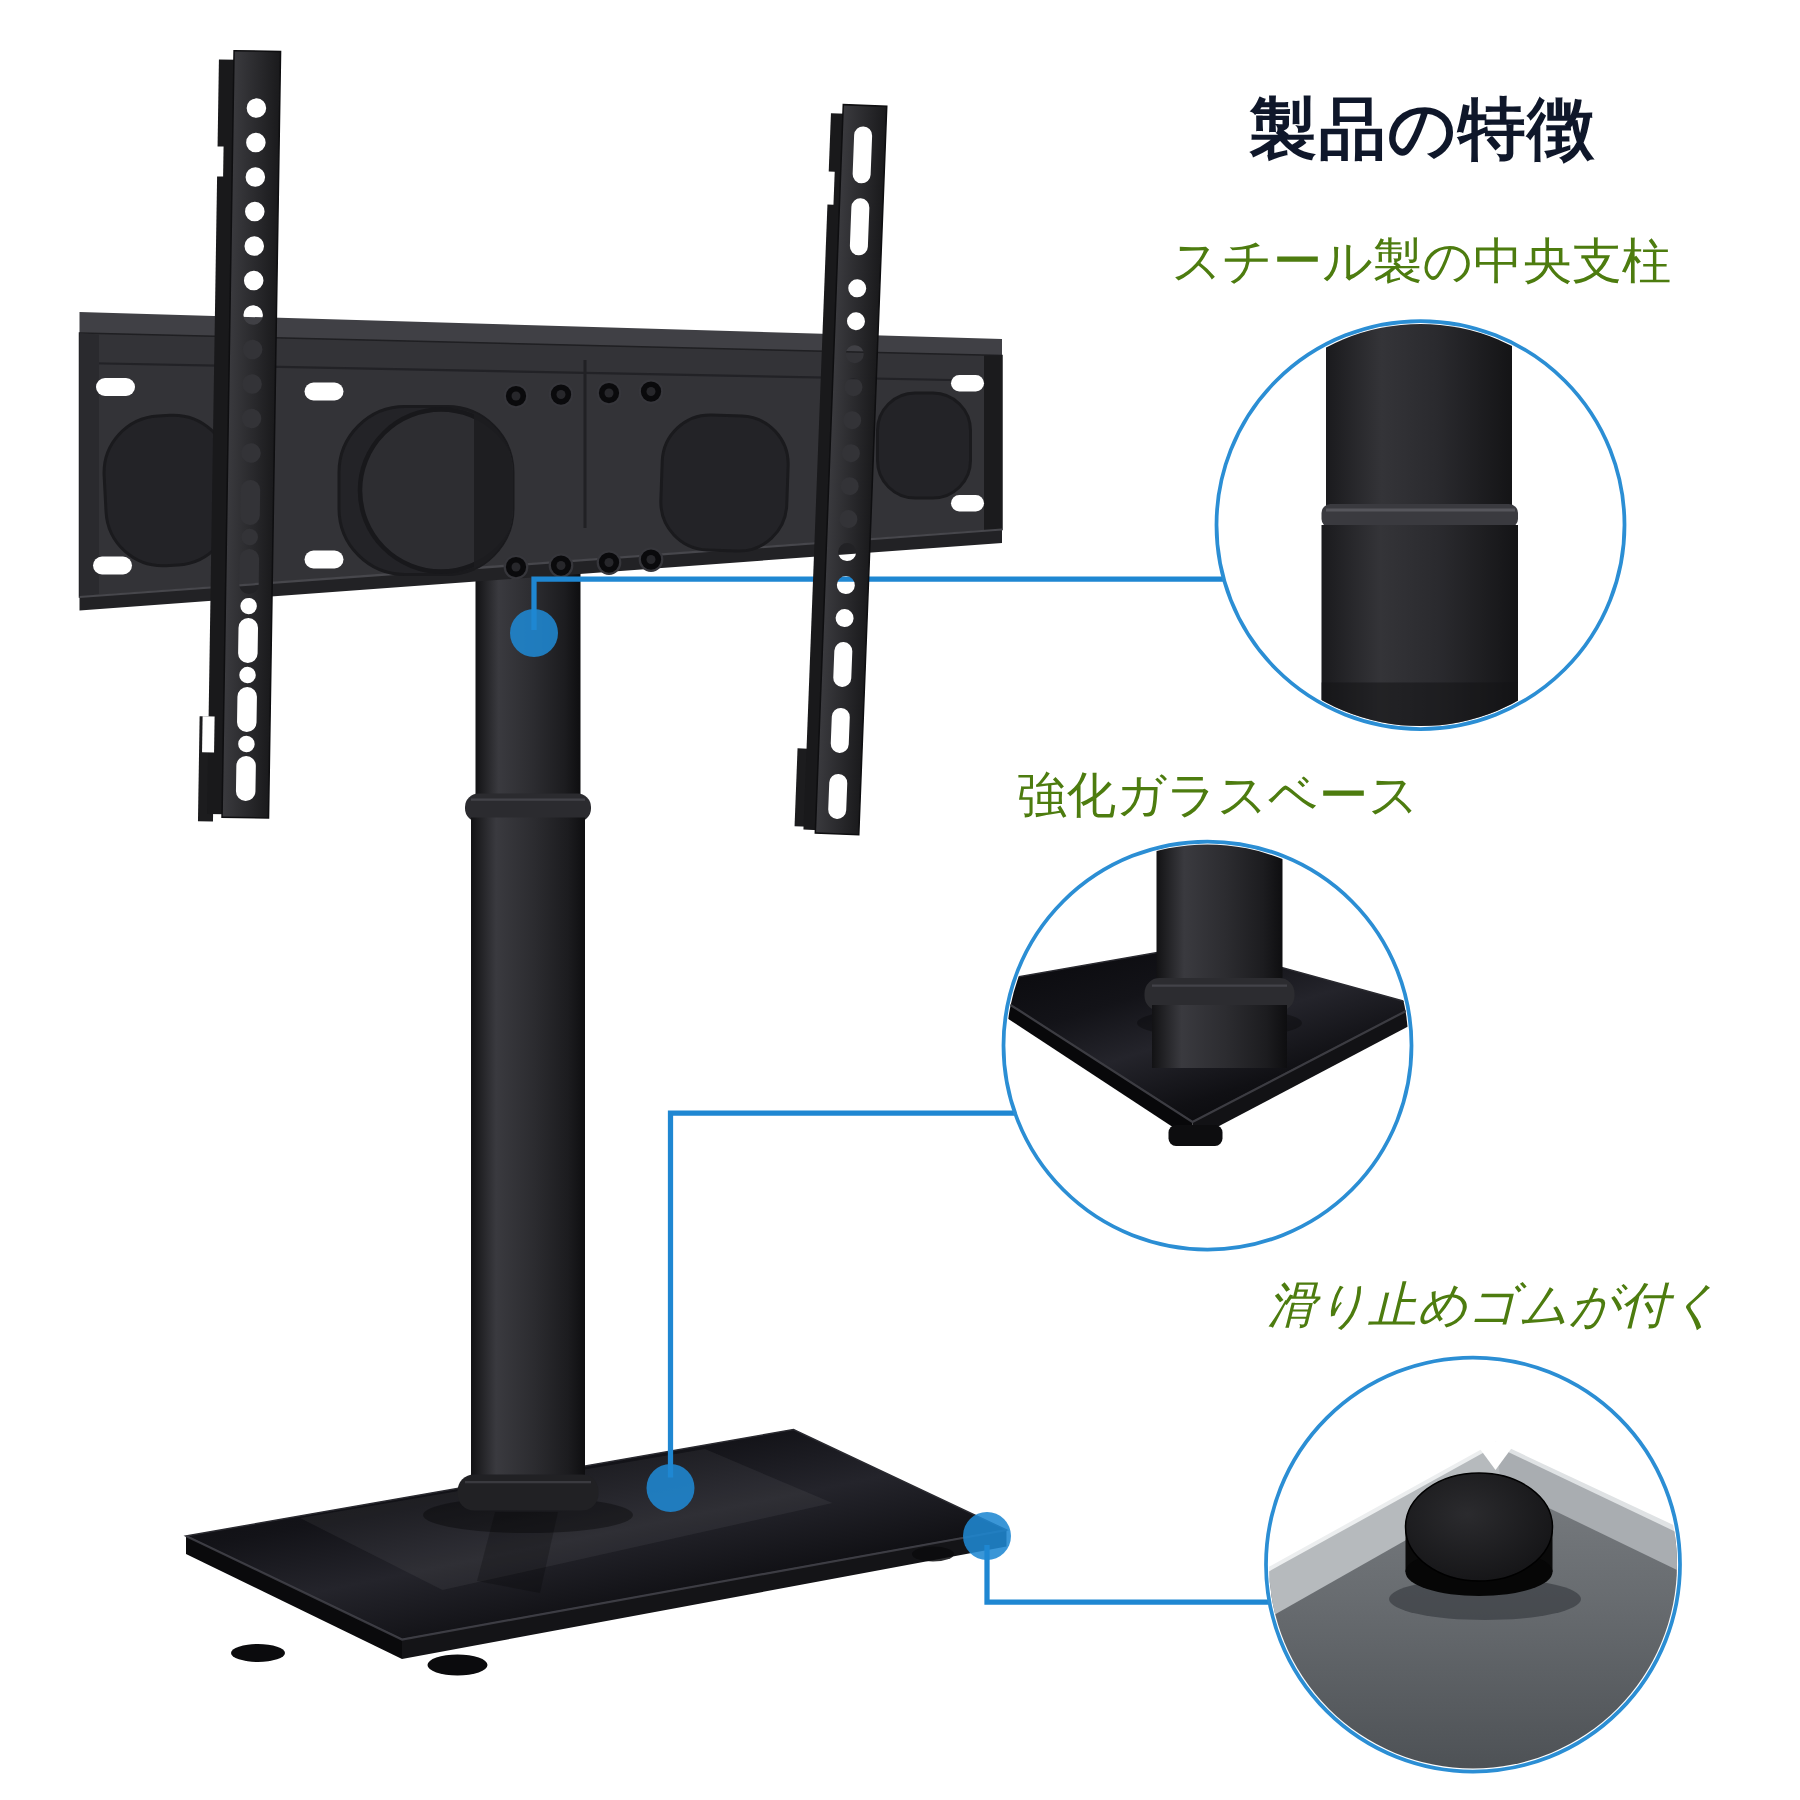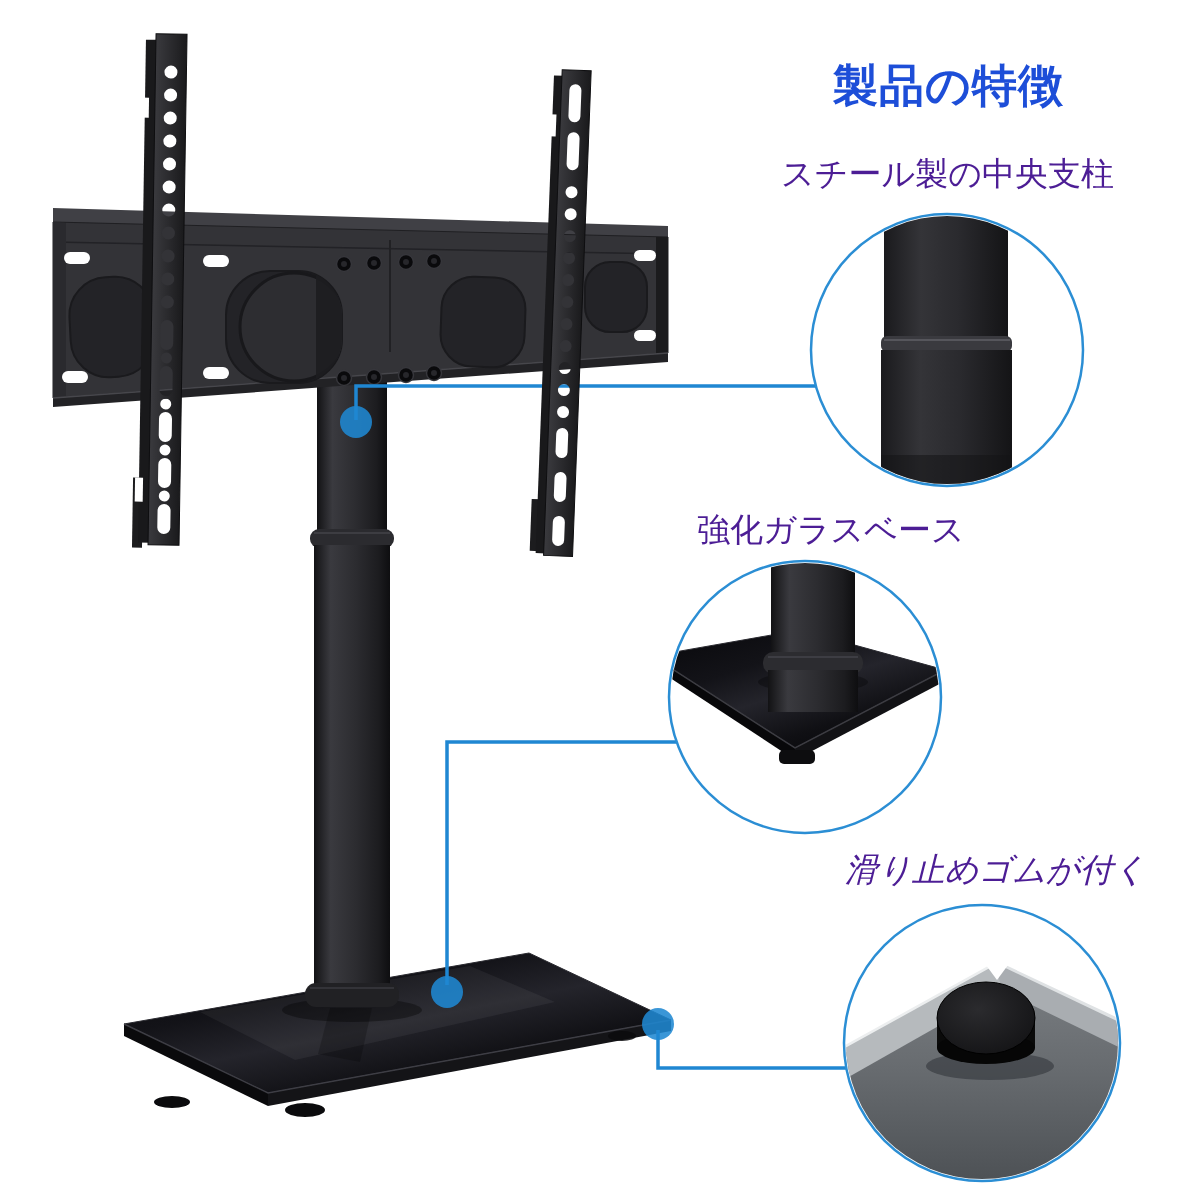--- a/index.html
+++ b/index.html
@@ -3,27 +3,27 @@
 <meta charset="utf-8">
 <style>
   html,body{margin:0;padding:0;background:#fff;}
   .canvas{
     position:relative;width:1200px;height:1200px;background:#ffffff;
     overflow:hidden;font-family:"Liberation Sans",sans-serif;
   }
   .stage{position:absolute;left:0;top:0;width:1200px;height:1200px;}
   .jp-title{
     position:absolute;left:833px;top:56px;
-    font-size:45px;font-weight:700;color:#1d4ed8;letter-spacing:1px;white-space:nowrap;
+    font-size:45px;font-weight:700;color:#0f172a;letter-spacing:1px;white-space:nowrap;
   }
   .jp-label{
-    position:absolute;font-size:33px;font-weight:400;color:#4c1d95;white-space:nowrap;
+    position:absolute;font-size:33px;font-weight:400;color:#4d7c0f;white-space:nowrap;
   }
   .lab1{left:781px;top:152px;}
-  .lab2{left:678px;top:508px;margin-left:19px;}
+  .lab2{left:678px;top:508px;}
   .lab3{left:845px;top:848px;font-style:italic;}
 </style>
 </head>
 <body>
 
 <div class="canvas">
 
   <svg class="stage" viewBox="0 0 1200 1200">
     <defs>
       <linearGradient id="gCol" x1="0" y1="0" x2="1" y2="0">

